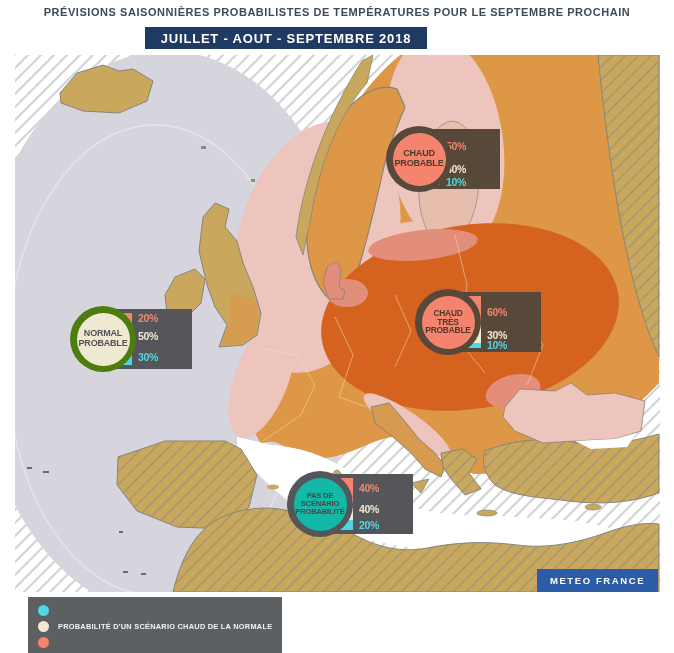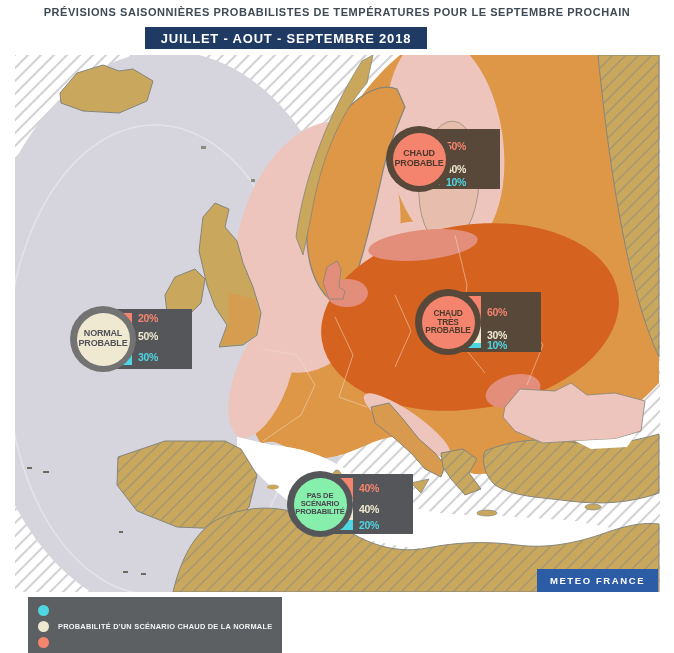--- a/index.html
+++ b/index.html
@@ -221,42 +221,42 @@
               <div class="seg" style="height: 10.4px; background: rgb(245, 132, 111);"></div>
               <div class="seg" style="height: 26px; background: rgb(240, 233, 209);"></div>
               <div class="seg" style="height: 15.6px; background: rgb(79, 214, 227);"></div>
             </div>
             <div class="pcts">
               <span style="top: -0.8px; color: rgb(245, 132, 111);">20%</span>
               <span style="top: 17.4px; color: rgb(240, 233, 209);">50%</span>
               <span style="top: 38.2px; color: rgb(79, 214, 227);">30%</span>
             </div>
           </div>
-          <div class="ring" style="background: #737373;">
+          <div class="ring" style="background: #4d7c0f;">
             <div class="inner-circle" style="background: rgb(240, 233, 209); color: rgb(81, 81, 88); font-size: 9px;">
               <div>NORMAL</div>
               <div>PROBABLE</div>
             </div>
           </div>
         </div>
         <div class="callout" style="left: 272px; top: 416px;">
           <div class="panel" style="left: 30px; width: 96px; background: rgb(85, 86, 90);">
             <div class="bar">
               <div class="seg" style="height: 20.8px; background: rgb(245, 132, 111);"></div>
               <div class="seg" style="height: 20.8px; background: rgb(240, 233, 209);"></div>
               <div class="seg" style="height: 10.4px; background: rgb(79, 214, 227);"></div>
             </div>
             <div class="pcts">
               <span style="top: 4.4px; color: rgb(245, 132, 111);">40%</span>
               <span style="top: 25.2px; color: rgb(240, 233, 209);">40%</span>
               <span style="top: 40.8px; color: rgb(79, 214, 227);">20%</span>
             </div>
           </div>
           <div class="ring" style="background: rgb(85, 86, 90);">
-            <div class="inner-circle" style="background: #86efac; color: rgb(72, 72, 76); font-size: 7.6px;">
+            <div class="inner-circle" style="background: #14b8a6; color: rgb(72, 72, 76); font-size: 7.6px;">
               <div>PAS DE</div>
               <div>SCÉNARIO</div>
               <div>PROBABILITÉ</div>
             </div>
           </div>
         </div>
       </div>
 
     <div class="badge">METEO FRANCE</div>
   </div>

